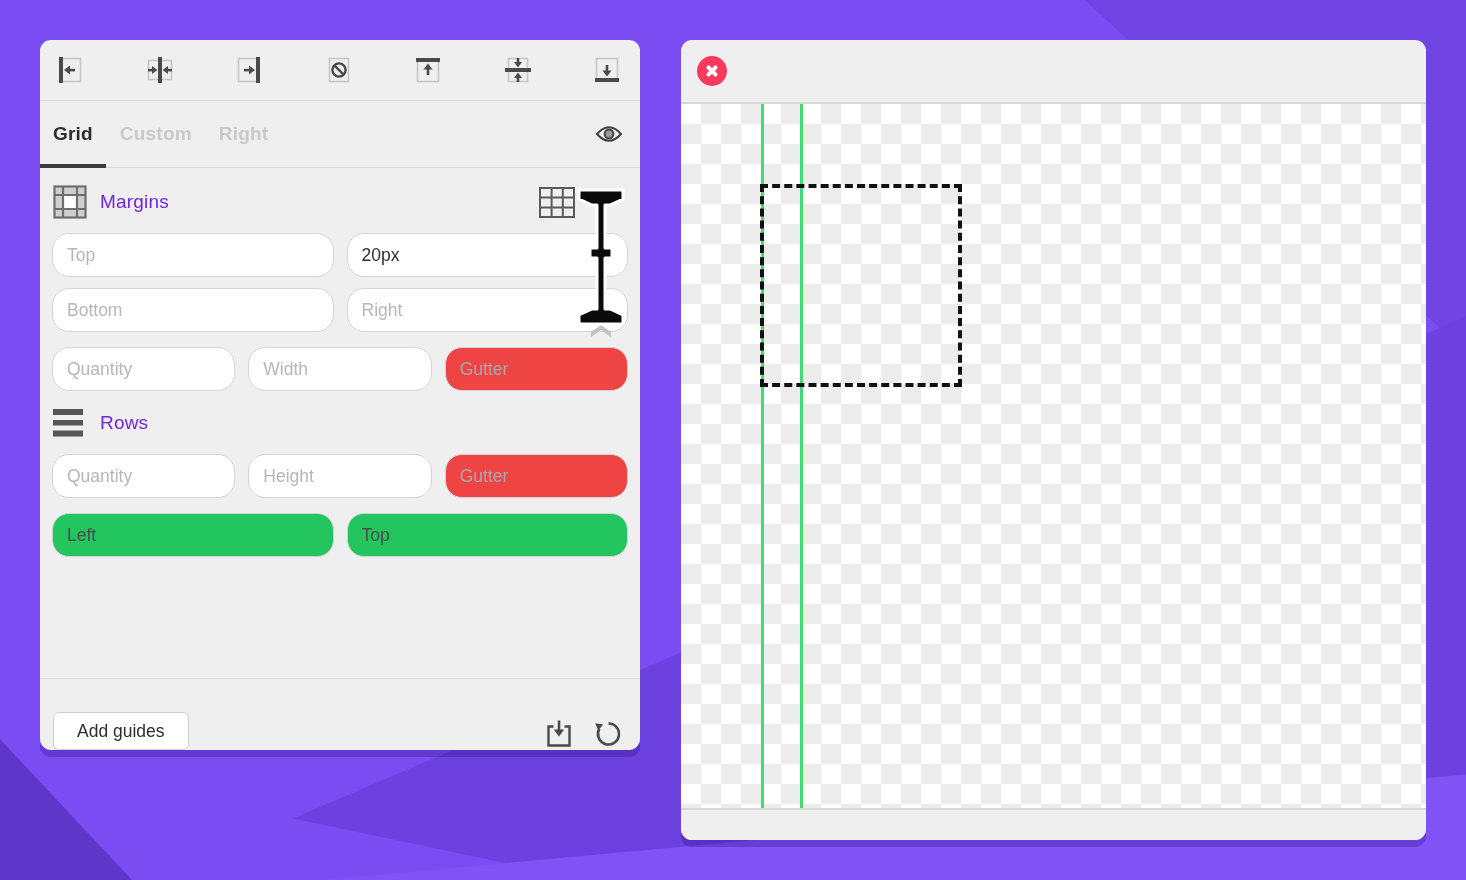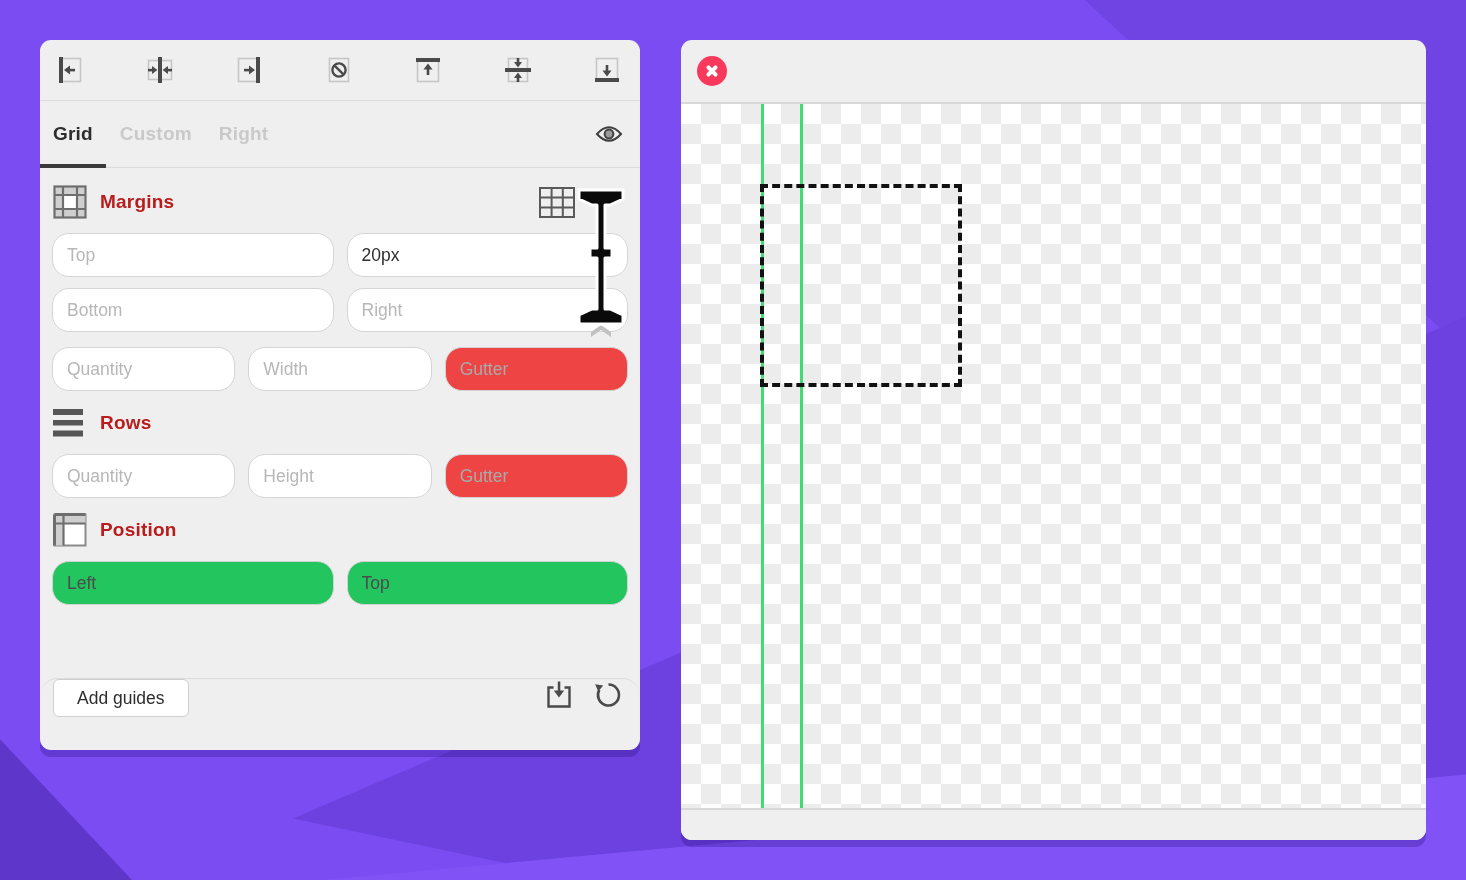--- a/index.html
+++ b/index.html
@@ -33,39 +33,39 @@
   .tool-btn { background:none; border:none; width:34px; height:34px; display:flex; align-items:center; justify-content:center; cursor:pointer; }
 
   .tabs { height:67px; border-bottom:1px solid #dcdcdc; display:flex; align-items:center; gap:27px; padding-left:13px; position:relative; flex:none; }
   .tab { background:none; border:none; font-size:19px; font-weight:600; color:#c9c9c9; cursor:pointer; font-family:inherit; letter-spacing:0.2px; }
   .tab.active { color:#2d2d2d; }
   .tab-underline { position:absolute; left:0; bottom:-1px; width:66px; height:4px; background:#3a3a3a; }
   .eye-btn { margin-left:auto; margin-right:15px; background:none; border:none; cursor:pointer; width:32px; height:32px; display:flex; align-items:center; justify-content:center; }
 
   .content { flex:1; padding:2px 12px 0; }
   .section-header { height:34px; margin:15px 0 14px; display:flex; align-items:center; gap:13px; padding-left:1px; }
-  .section-title { font-size:19px; color:#b91c1c; font-weight:700; letter-spacing:0.2px; }
+  .section-title { font-size:19px; color:#6d28d9; font-weight:400; letter-spacing:0.2px; }
   .header-action { margin-left:auto; margin-right:53px; background:none; border:none; cursor:pointer; display:flex; }
 
   .grid2 { display:grid; grid-template-columns:1fr 1fr; gap:11px 13px; margin-bottom:15px; }
   .grid3 { display:grid; grid-template-columns:1fr 1fr 1fr; gap:13px; margin-bottom:15px; }
 
   input.field {
     height:44px; border:1.5px solid #d5d5d5; border-radius:17px; background:#fff;
     font-family:inherit; font-size:17.5px; color:#2f2f2f; padding:0 14px; width:100%;
     outline:none;
   }
   input.field::placeholder { color:#b7b7b7; }
   input.field.disabled { background:#ef4444; border-color:#d2d2d2; }
   input.field.disabled::placeholder { color:#a9a9a9; }
   input.field.dim-value { background:#22c55e; border-color:#d2d2d2; color:#4c4c4c; }
 
   .panel-footer {
     margin-top:auto; height:72px; border-top:1px solid #dcdcdc;
-    display:flex; align-items:flex-start; padding:0 16px 0 13px; flex:none;border-radius:18px;
+    display:flex; align-items:flex-end; padding:0 16px 0 13px; flex:none;
   }
   .add-guides-btn {
     height:38px; padding:0 23px; background:#fff; border:1.5px solid #cfcfcf; border-radius:6px;
     font-family:inherit; font-size:17.5px; color:#2d2d2d; cursor:pointer;
   }
   .footer-icons { margin-left:auto; display:flex; align-items:center; gap:17px; }
   .icon-btn { background:none; border:none; cursor:pointer; display:flex; }
 
   
   .rp-header { height:64px; border-bottom:2px solid #d8d8d8; display:flex; align-items:center; padding-left:16px; flex:none; }
@@ -207,30 +207,20 @@
         <rect x="0" y="22.5" width="30" height="6" fill="#565656"></rect>
       </svg>
       <span class="section-title">Rows</span>
     </div>
     <div class="grid3">
       <input class="field" placeholder="Quantity" style="">
       <input class="field" placeholder="Height" style="">
       <input class="field disabled" disabled="" placeholder="Gutter" style="">
     </div>
 
-    <div class="section-header">
-      <svg width="34" height="34" viewBox="0 0 34 34">
-        <rect x="1.5" y="1.5" width="31" height="31" fill="#fff" stroke="#8a8a8a" stroke-width="2"></rect>
-        <rect x="1.5" y="1.5" width="31" height="9" fill="#cfcfcf"></rect>
-        <rect x="1.5" y="1.5" width="9" height="31" fill="#cfcfcf"></rect>
-        <path d="M10.5 1.5 V32.5 M1.5 10.5 H32.5" stroke="#6e6e6e" stroke-width="2.2"></path>
-        <path d="M1.5 1.5 H32.5 M1.5 1.5 V32.5" stroke="#6e6e6e" stroke-width="3"></path>
-      </svg>
-      <span class="section-title">Position</span>
-    </div>
     <div class="grid2">
       <input class="field dim-value" disabled="" value="Left" style="">
       <input class="field dim-value" disabled="" value="Top" style="">
     </div>
 
   </div>
 
   <div class="panel-footer">
     <button class="add-guides-btn">Add guides</button>
     <div class="footer-icons">

